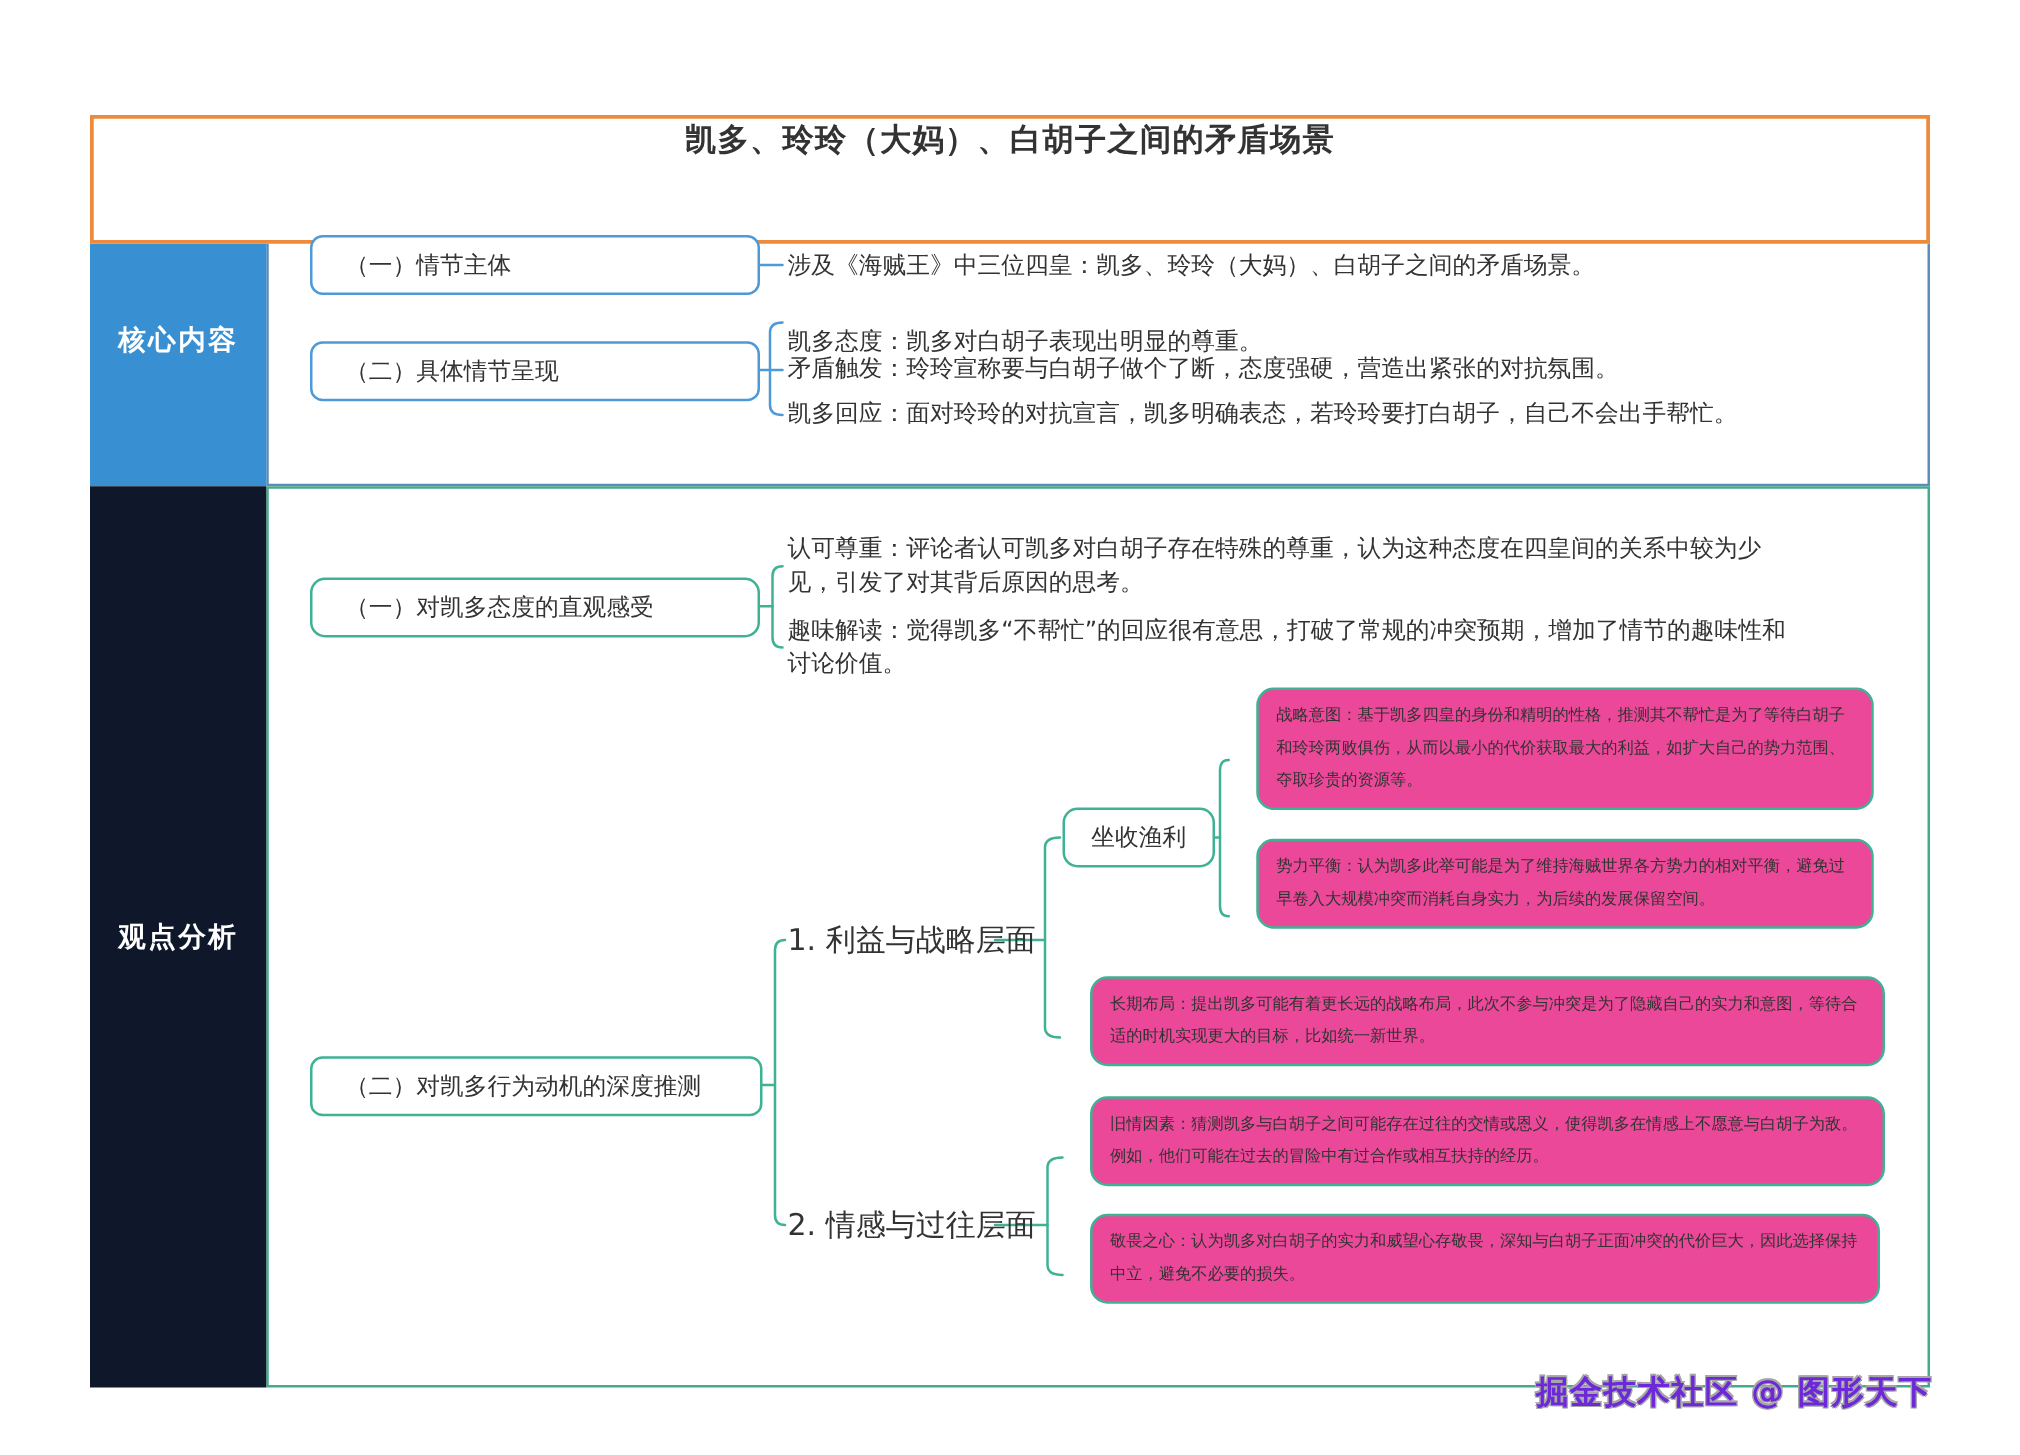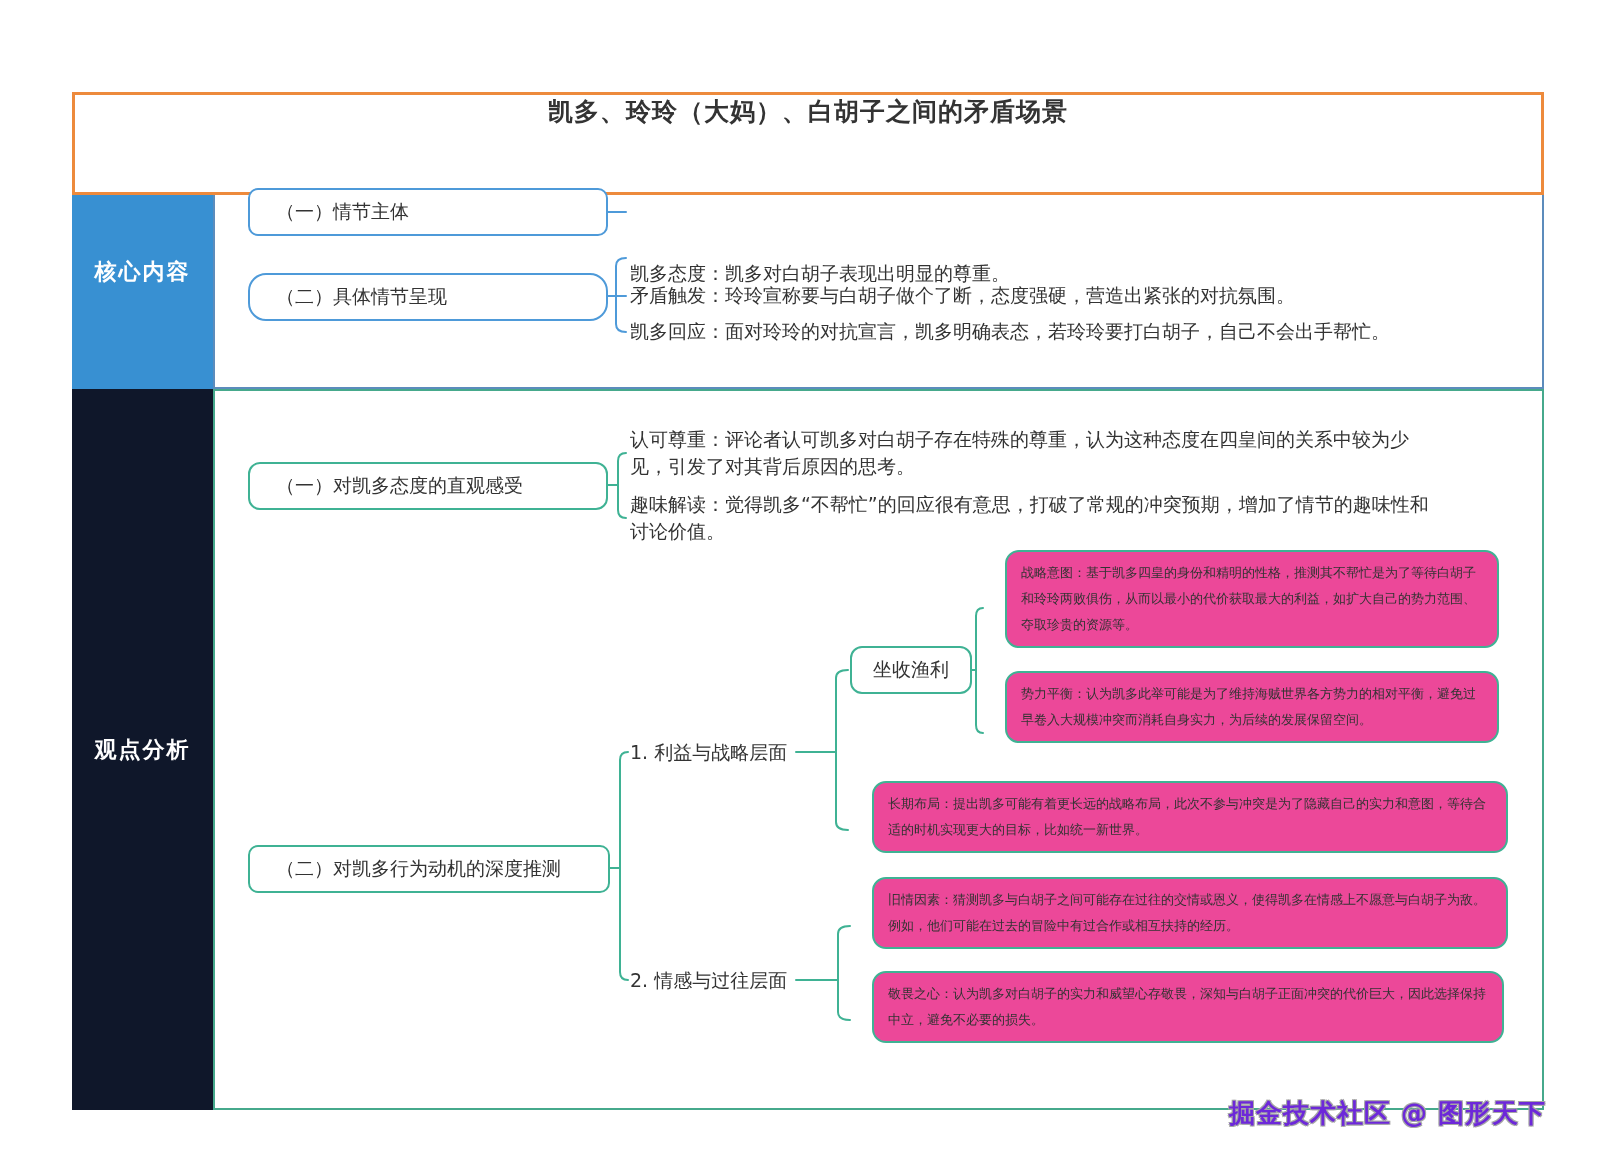--- a/index.html
+++ b/index.html
@@ -36,21 +36,21 @@
   }
   .node.blue{border:2px solid #4E9AD9;}
   .node.green{border:2px solid #3FB294;}
   .node.small{padding:0;justify-content:center;border-radius:12px;}
   .leaf{
     position:absolute;background:#ec4899;border:2px solid #3FB294;border-radius:14px;
     font-size:13px;line-height:26px;padding:8px 14px;box-sizing:border-box;z-index:3;margin-left:20px;
   }
   .textline{position:absolute;font-size:19px;line-height:27px;white-space:nowrap;z-index:3;}
   .para{position:absolute;font-size:19px;line-height:27px;z-index:3;}
-  .branch-label{position:absolute;font-size:19px;line-height:27px;white-space:nowrap;z-index:3;}
+  .branch-label{position:absolute;font-size:24px;line-height:27px;white-space:nowrap;z-index:3;}
   .watermark{
     position:absolute;right:70px;top:1096px;font-size:26px;font-weight:700;z-index:4;
     color:#6d28d9;
     text-shadow:-1px -1px 0 #a6a6a6,1px -1px 0 #a6a6a6,-1px 1px 0 #a6a6a6,1px 1px 0 #a6a6a6;
     letter-spacing:1px;white-space:nowrap;
   }
 </style>
 </head>
 <body>
 
@@ -84,22 +84,23 @@
       <path d="M796,980 H838"></path>
       <path d="M850,926 Q838,926 838,934 V1012 Q838,1020 850,1020"></path>
     </g>
   </svg>
 
   <div class="title-box">
     <div class="title-text">凯多、玲玲（大妈）、白胡子之间的矛盾场景</div>
   </div>
 
   <div class="node blue" style="left:248px;top:188px;width:360px;">（一）情节主体</div>
+  <div class="textline" style="left:630px;top:199px;">涉及《海贼王》中三位四皇：凯多、玲玲（大妈）、白胡子之间的矛盾场景。</div>
 
-  <div class="node blue" style="left:248px;top:273px;width:360px;border-radius:18px;">（二）具体情节呈现</div>
+  <div class="node blue" style="left:248px;top:273px;width:360px;">（二）具体情节呈现</div>
   <div class="textline" style="left:630px;top:260px;">凯多态度：凯多对白胡子表现出明显的尊重。</div>
   <div class="textline" style="left:630px;top:282px;">矛盾触发：玲玲宣称要与白胡子做个了断，态度强硬，营造出紧张的对抗氛围。</div>
   <div class="textline" style="left:630px;top:318px;">凯多回应：面对玲玲的对抗宣言，凯多明确表态，若玲玲要打白胡子，自己不会出手帮忙。</div>
 
   <div class="node green" style="left:248px;top:462px;width:360px;border-radius:12px;">（一）对凯多态度的直观感受</div>
   <div class="para" style="left:630px;top:426px;width:800px;">认可尊重：评论者认可凯多对白胡子存在特殊的尊重，认为这种态度在四皇间的关系中较为少见，引发了对其背后原因的思考。</div>
   <div class="para" style="left:630px;top:491px;width:800px;">趣味解读：觉得凯多“不帮忙”的回应很有意思，打破了常规的冲突预期，增加了情节的趣味性和讨论价值。</div>
 
   <div class="node green" style="left:248px;top:845px;width:362px;">（二）对凯多行为动机的深度推测</div>
 

